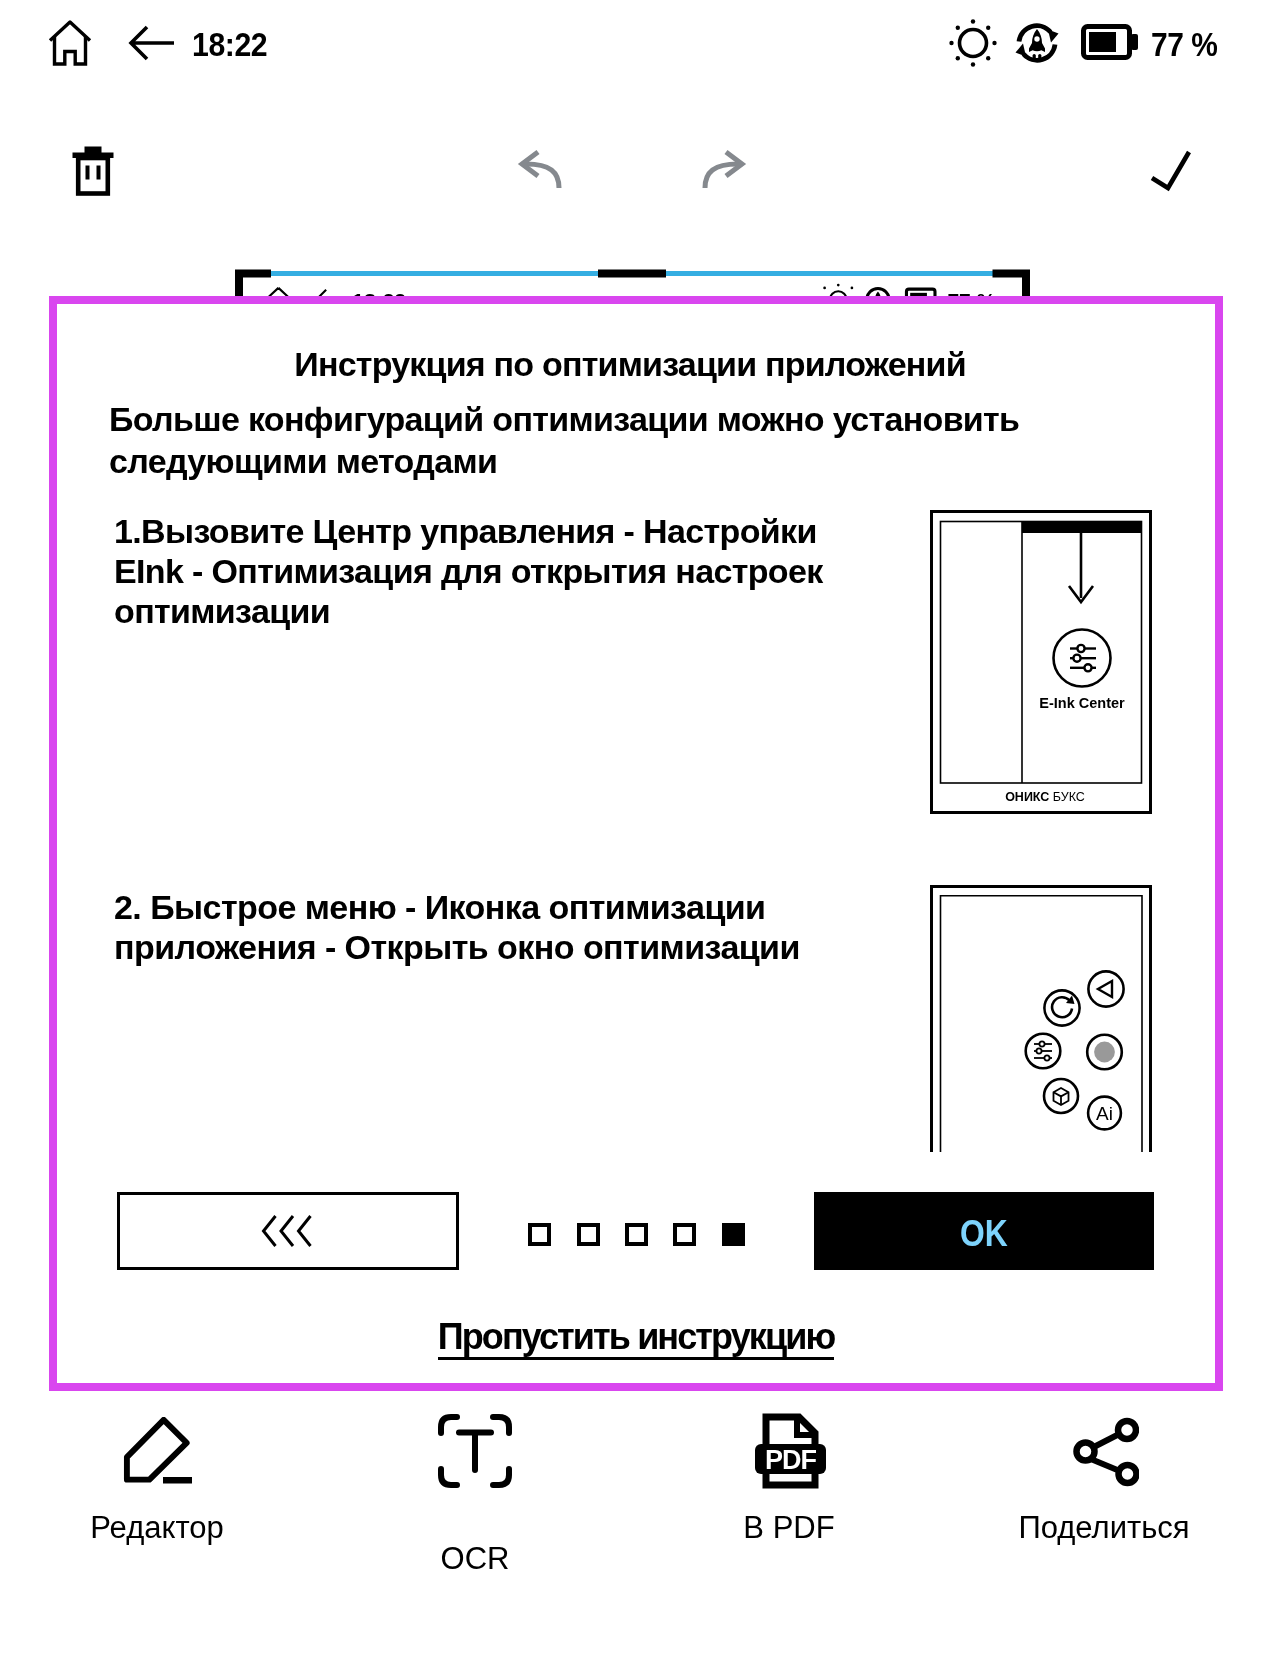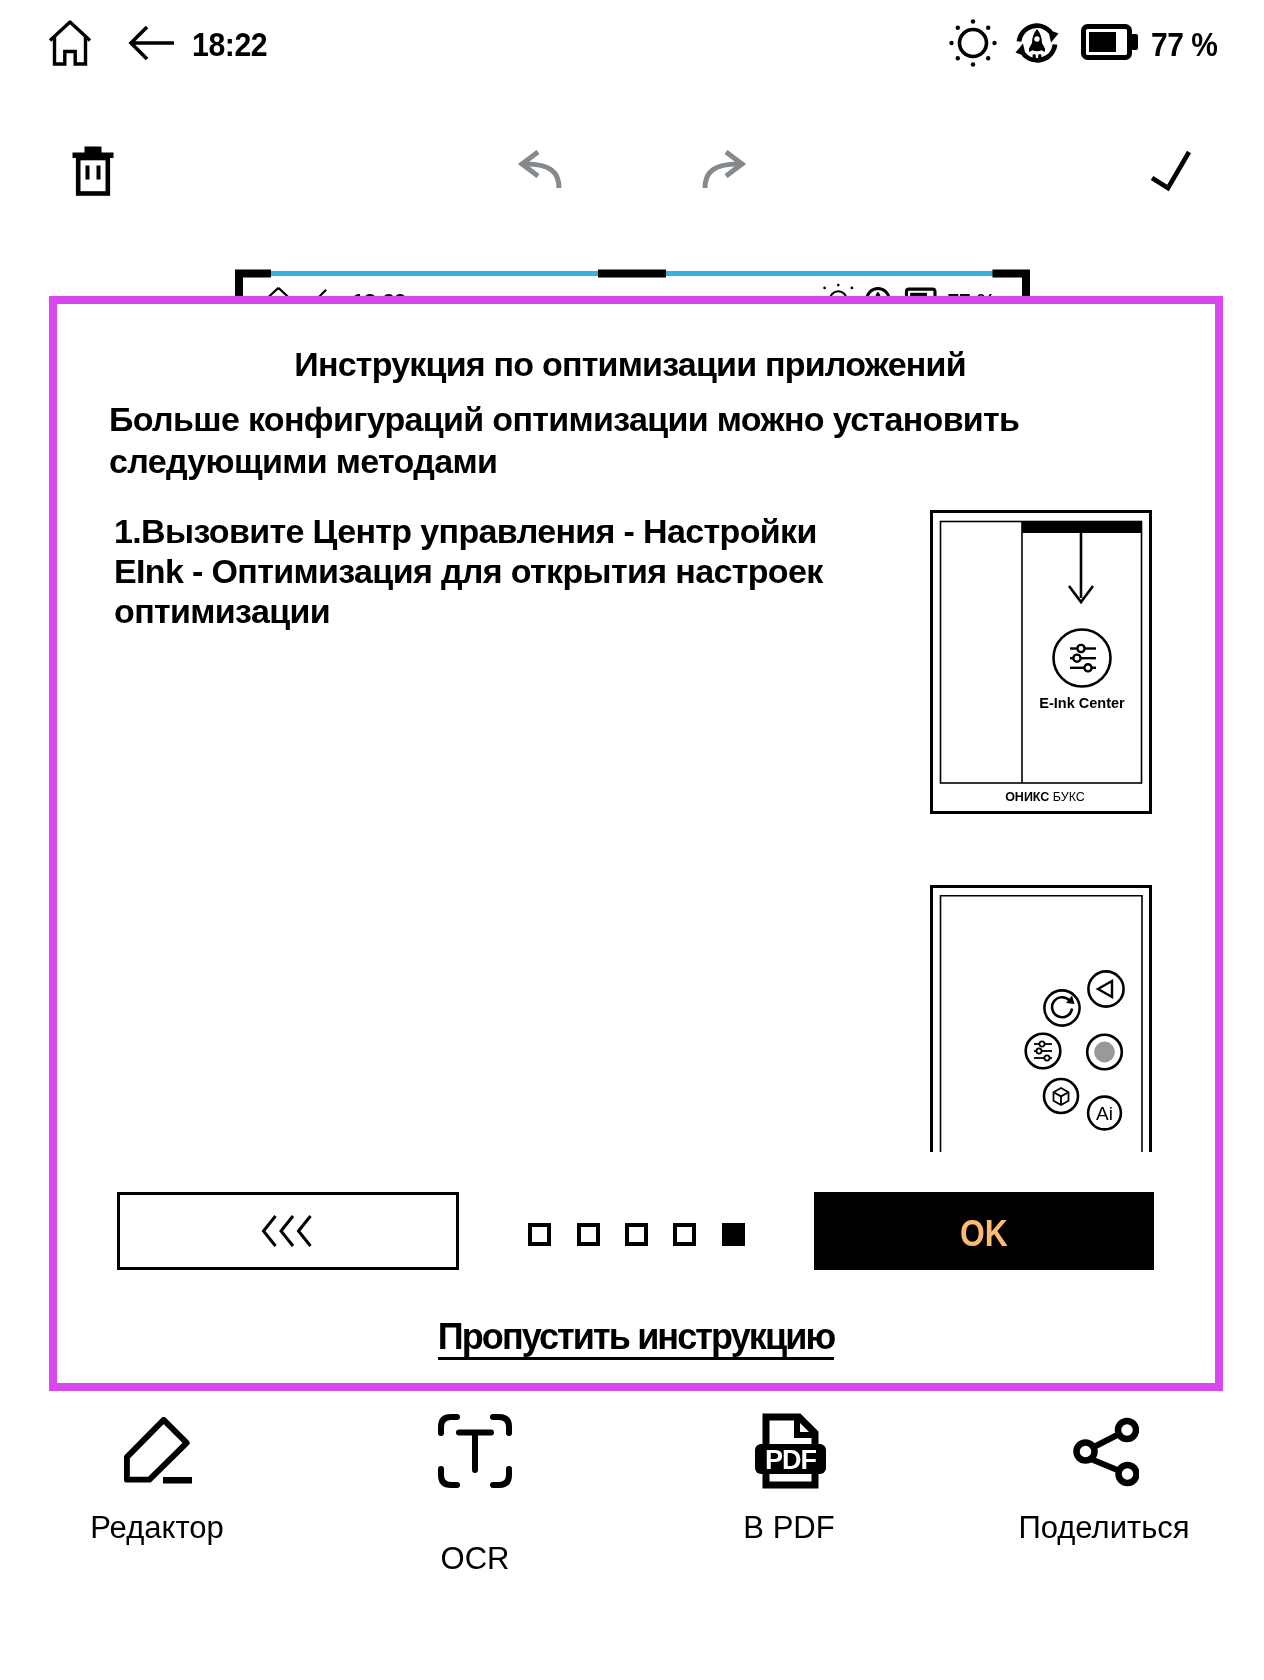--- a/index.html
+++ b/index.html
@@ -137,20 +137,21 @@
       <circle cx="151" cy="138.5" r="3.6"></circle>
       <circle cx="147" cy="148.2" r="3.6"></circle>
       <circle cx="158" cy="157.8" r="3.6"></circle>
     </g>
 
     <text x="152" y="197.5" text-anchor="middle" font-size="14.5" font-weight="bold" fill="#000" font-family="Liberation Sans">E-Ink Center</text>
 
     <text x="115" y="290.5" text-anchor="middle" font-size="12.5" fill="#000" font-family="Liberation Sans"><tspan font-weight="bold">ОНИКС</tspan> БУКС</text>
   </svg>
 
+  <div class="abs" style="left:57px;top:582.9px;width:780px;font-size:34px;font-weight:bold;line-height:40px;letter-spacing:-0.55px;">2. Быстрое меню - Иконка оптимизации приложения - Открыть окно оптимизации</div>
 
   <svg class="abs" style="left:873px;top:581px" width="226" height="267" viewBox="0 0 226 267">
 
     <path d="M1.5 267 V1.5 H220.5 V267" fill="none" stroke="#000" stroke-width="3"></path>
 
     <path d="M10.5 267 V10.7 H212 V267" fill="none" stroke="#000" stroke-width="1.6"></path>
 
     <circle cx="176" cy="104" r="17.6" fill="none" stroke="#000" stroke-width="2.6"></circle>
     <path d="M182 96 L168 104 L182 112 Z" fill="none" stroke="#000" stroke-width="2.4"></path>
 
@@ -188,21 +189,21 @@
   </div>
 
   <div class="abs" style="left:471px;top:919px;width:270px;height:24px;">
     <div class="abs" style="left:0;width:15px;height:15px;border:4px solid #000;"></div>
     <div class="abs" style="left:48.5px;width:15px;height:15px;border:4px solid #000;"></div>
     <div class="abs" style="left:97px;width:15px;height:15px;border:4px solid #000;"></div>
     <div class="abs" style="left:145px;width:15px;height:15px;border:4px solid #000;"></div>
     <div class="abs" style="left:193.5px;width:23px;height:23px;background:#000;"></div>
   </div>
 
-  <div class="abs" style="left:757px;top:888px;width:340px;height:78px;background:#000;color:#fdba74;font-size:37px;font-weight:bold;text-align:center;line-height:84px;"><span style="display:inline-block;transform:scaleX(0.86);">OK</span></div>
+  <div class="abs" style="left:757px;top:888px;width:340px;height:78px;background:#000;color:#7dd3fc;font-size:37px;font-weight:bold;text-align:center;line-height:84px;"><span style="display:inline-block;transform:scaleX(0.86);">OK</span></div>
 
   <div class="abs" style="left:0;top:1012px;width:100%;text-align:center;">
     <span style="font-size:36px;font-weight:bold;border-bottom:3px solid #000;letter-spacing:-1.9px;">Пропустить инструкцию</span>
   </div>
 
 </div>
 
 <svg class="abs" style="left:122px;top:1417px" width="72" height="72" viewBox="0 0 72 72">
   <path d="M42.5 6 L66 29.5 L28 67 H5 V44 Z" fill="none" stroke="#000" stroke-width="6" stroke-linejoin="round" transform="translate(0,-3) scale(0.98)"></path>
   <rect x="41" y="60" width="29" height="6.5" fill="#000"></rect>

